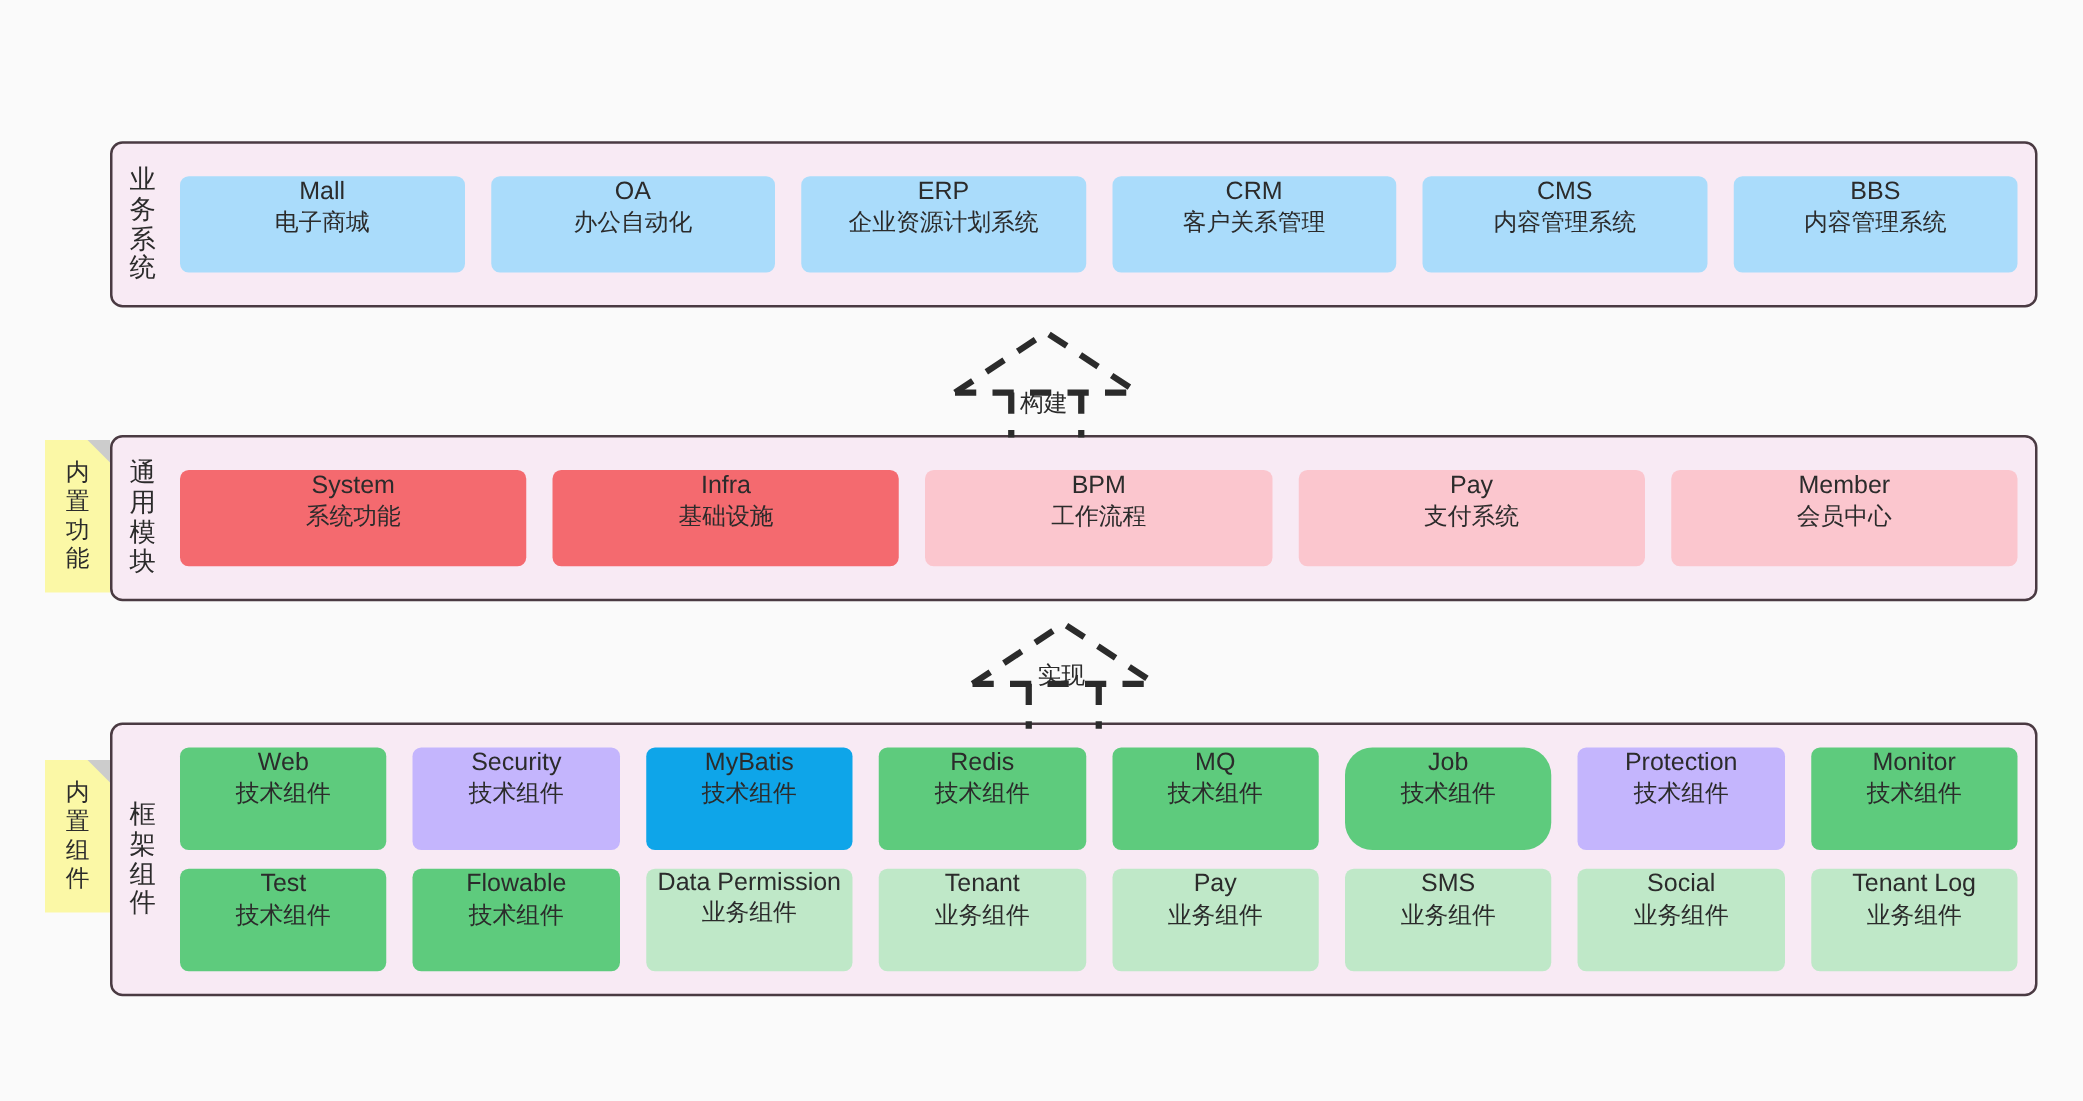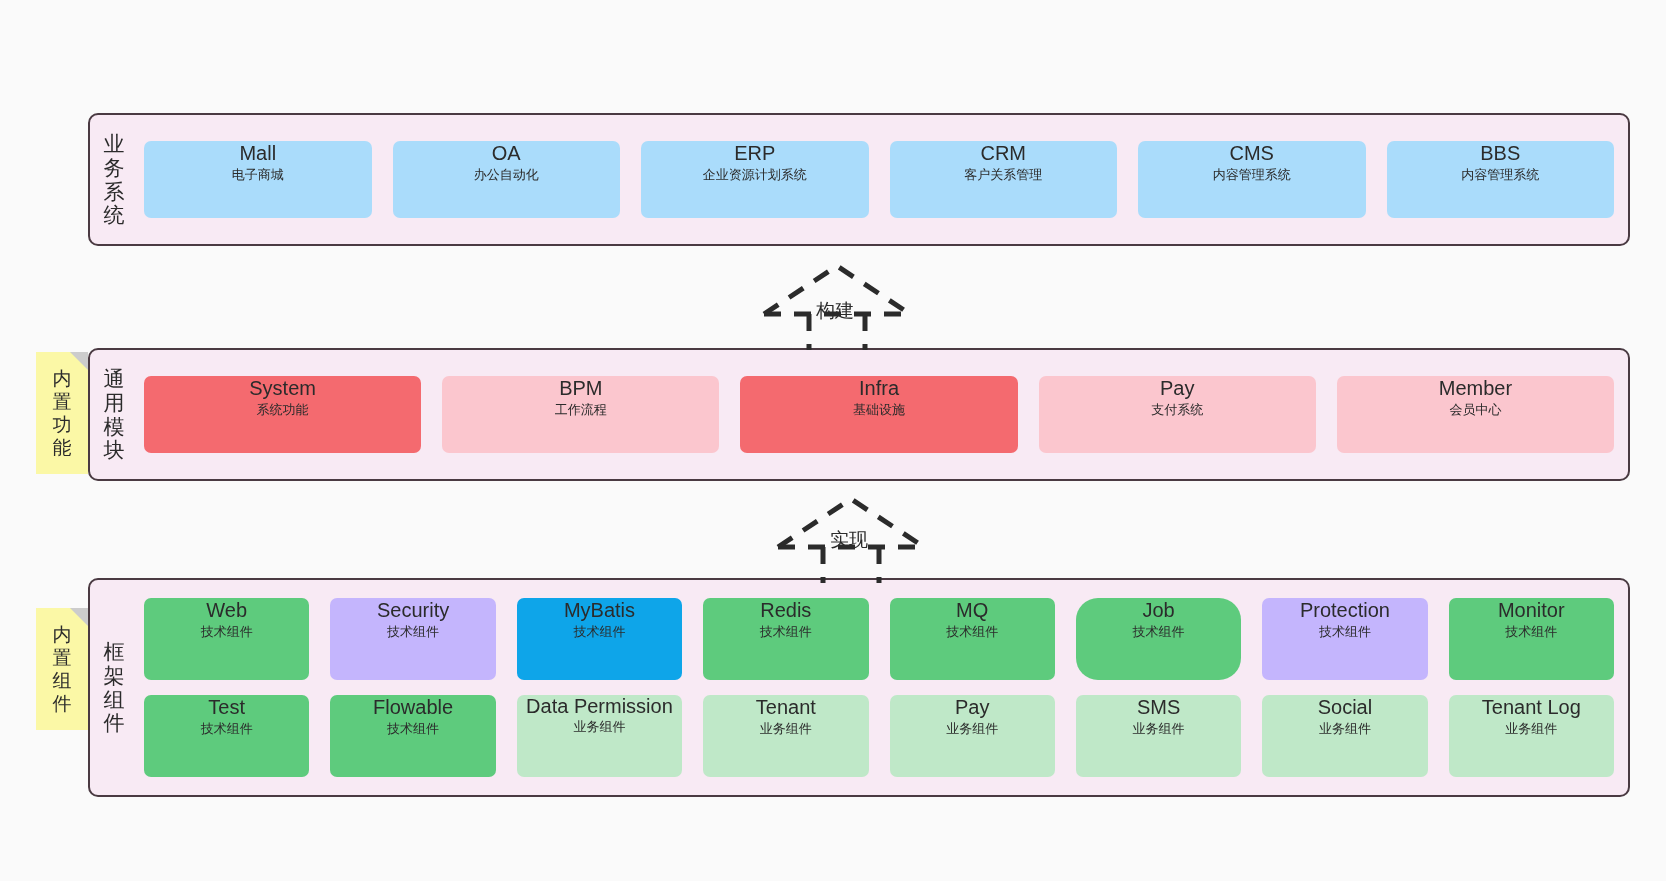--- a/index.html
+++ b/index.html
@@ -61,21 +61,21 @@
     border-radius: 7px;
     display: flex;
     flex-direction: column;
     align-items: center;
     text-align: center;
     line-height: 1.28;
     color: #2b2b2b;
     min-width: 0;
   }
   .cell .en { font-size: 20px; }
-  .cell .cn { font-size: 13px; }
+  .cell .cn { font-size: 19px; }
 
   
   #layer-business {
     left: 88px; top: 113px; width: 1542px; height: 133px;
   }
   #layer-business .cell { background: #aadcfb; height: 77px; }
 
   #layer-modules {
     left: 88px; top: 348px; width: 1542px; height: 133px;
   }
@@ -121,21 +121,21 @@
   }
   .uml-arrow svg { display: block; overflow: visible; }
   .uml-label {
     position: absolute;
     font-size: 19px;
     color: #2b2b2b;
     background: transparent;
     white-space: nowrap;
   }
   #arrow-build { left: 752px; top: 260px; width: 170px; height: 90px; }
-  #arrow-build .uml-label { left: 64px; top: 38px; }
+  #arrow-build .uml-label { left: 64px; top: 50px; }
   #arrow-implement { left: 766px; top: 493px; width: 170px; height: 90px; }
   #arrow-implement .uml-label { left: 64px; top: 34px; }
 </style>
 </head>
 <body>
 
 <div class="layer" id="layer-business">
   <div class="layer-title">
     <span>业</span>
     <span>务</span>
@@ -195,27 +195,27 @@
     <span>用</span>
     <span>模</span>
     <span>块</span>
   </div>
   <div class="layer-body">
     <div class="row">
       <div class="cell" style="background:#f46a6f;">
         <div class="en">System</div>
         <div class="cn">系统功能</div>
       </div>
+      <div class="cell" style="background:#f46a6f;">
+        <div class="en">Infra</div>
+        <div class="cn">基础设施</div>
+      </div>
       <div class="cell" style="background:#fbc6ce;">
         <div class="en">BPM</div>
         <div class="cn">工作流程</div>
-      </div>
-      <div class="cell" style="background:#f46a6f;">
-        <div class="en">Infra</div>
-        <div class="cn">基础设施</div>
       </div>
       <div class="cell" style="background:#fbc6ce;">
         <div class="en">Pay</div>
         <div class="cn">支付系统</div>
       </div>
       <div class="cell" style="background:#fbc6ce;">
         <div class="en">Member</div>
         <div class="cn">会员中心</div>
       </div>
     </div>

